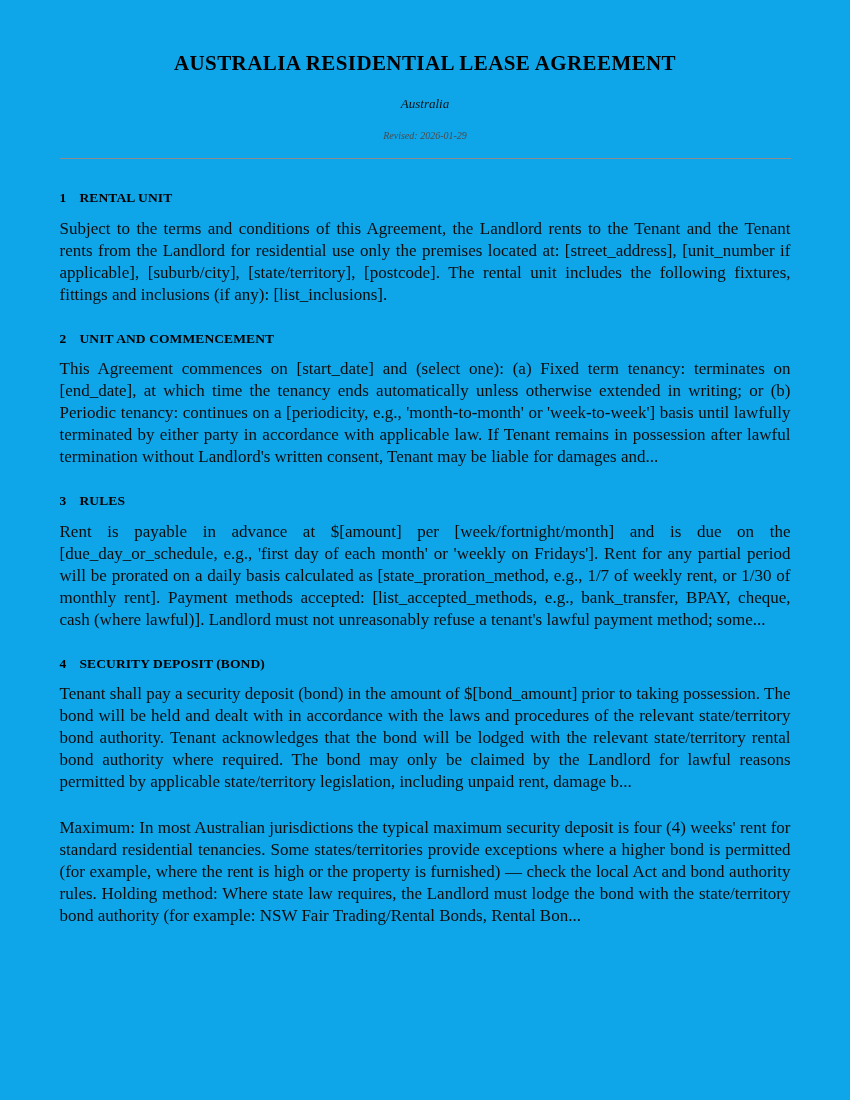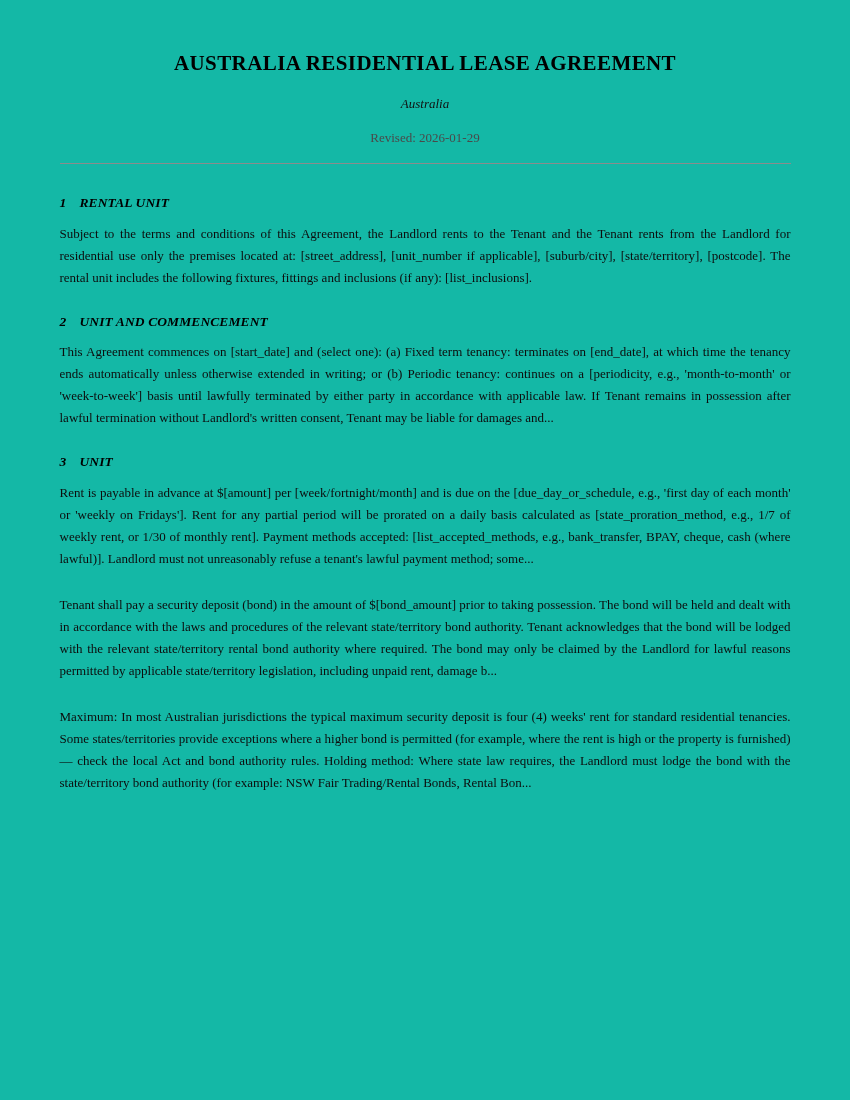--- a/index.html
+++ b/index.html
@@ -13,21 +13,21 @@
     font-family: "Liberation Serif", "DejaVu Serif", serif;
     color: #000000;
     overflow: hidden;
   }
   .page {
     width: 850px;
     height: 1100px;
     box-sizing: border-box;
     padding: 0;
     position: relative;
-    background: #14b8a6;
+    background: #0ea5e9;
   }
   .content {
     margin: 0 auto;
     width: 731px;
     padding-top: 50px;
   }
 
   
   .doc-title {
     font-size: 21px;
@@ -40,24 +40,25 @@
     font-family: "Liberation Serif", "DejaVu Serif", serif;
   }
   .doc-subtitle {
     font-size: 13px;
     font-style: italic;
     text-align: center;
     margin: 20px 0 0 0;
     color: #111111;
   }
   .doc-revised {
-    font-size: 13px;
+    font-size: 10px;
     text-align: center;
     margin: 18px 0 0 0;
     color: #4a4a4a;
+    font-style: italic;
   }
   .header-rule {
     border: 0;
     border-top: 1px solid #8c8c8c;
     margin: 17px 0 0 0;
     width: 100%;
     height: 0;
   }
 
   
@@ -67,28 +68,27 @@
   .section {
     margin-bottom: 24px;
   }
   .section-heading {
     font-size: 13.5px;
     font-weight: bold;
     margin: 0 0 11px 0;
     line-height: 1.3;
     color: #000000;
     letter-spacing: 0.1px;
-    font-style: italic;
   }
   .section-num {
     display: inline-block;
     min-width: 20px;
   }
   .section-body {
-    font-size: 13px;
+    font-size: 17px;
     line-height: 22px;
     text-align: justify;
     text-justify: inter-word;
     margin: 0;
     color: #0d0d0d;
     hyphens: none;
   }
 </style>
 </head>
 <body>
@@ -115,26 +115,29 @@
 
       <div class="section">
         <div class="section-heading">
           <span class="section-num">2</span><span>UNIT AND COMMENCEMENT</span>
         </div>
         <p class="section-body">This Agreement commences on [start_date] and (select one): (a) Fixed term tenancy: terminates on [end_date], at which time the tenancy ends automatically unless otherwise extended in writing; or (b) Periodic tenancy: continues on a [periodicity, e.g., 'month-to-month' or 'week-to-week'] basis until lawfully terminated by either party in accordance with applicable law. If Tenant remains in possession after lawful termination without Landlord's written consent, Tenant may be liable for damages and...</p>
       </div>
 
       <div class="section">
         <div class="section-heading">
-          <span class="section-num">3</span><span>UNIT</span>
+          <span class="section-num">3</span><span>RULES</span>
         </div>
         <p class="section-body">Rent is payable in advance at $[amount] per [week/fortnight/month] and is due on the [due_day_or_schedule, e.g., 'first day of each month' or 'weekly on Fridays']. Rent for any partial period will be prorated on a daily basis calculated as [state_proration_method, e.g., 1/7 of weekly rent, or 1/30 of monthly rent]. Payment methods accepted: [list_accepted_methods, e.g., bank_transfer, BPAY, cheque, cash (where lawful)]. Landlord must not unreasonably refuse a tenant's lawful payment method; some...</p>
       </div>
 
       <div class="section">
+        <div class="section-heading">
+          <span class="section-num">4</span><span>SECURITY DEPOSIT (BOND)</span>
+        </div>
         <p class="section-body">Tenant shall pay a security deposit (bond) in the amount of $[bond_amount] prior to taking possession. The bond will be held and dealt with in accordance with the laws and procedures of the relevant state/territory bond authority. Tenant acknowledges that the bond will be lodged with the relevant state/territory rental bond authority where required. The bond may only be claimed by the Landlord for lawful reasons permitted by applicable state/territory legislation, including unpaid rent, damage b...</p>
       </div>
 
       <div class="section">
         <p class="section-body">Maximum: In most Australian jurisdictions the typical maximum security deposit is four (4) weeks' rent for standard residential tenancies. Some states/territories provide exceptions where a higher bond is permitted (for example, where the rent is high or the property is furnished) — check the local Act and bond authority rules. Holding method: Where state law requires, the Landlord must lodge the bond with the state/territory bond authority (for example: NSW Fair Trading/Rental Bonds, Rental Bon...</p>
       </div>
 
     </div>
   </div>
 </div>

